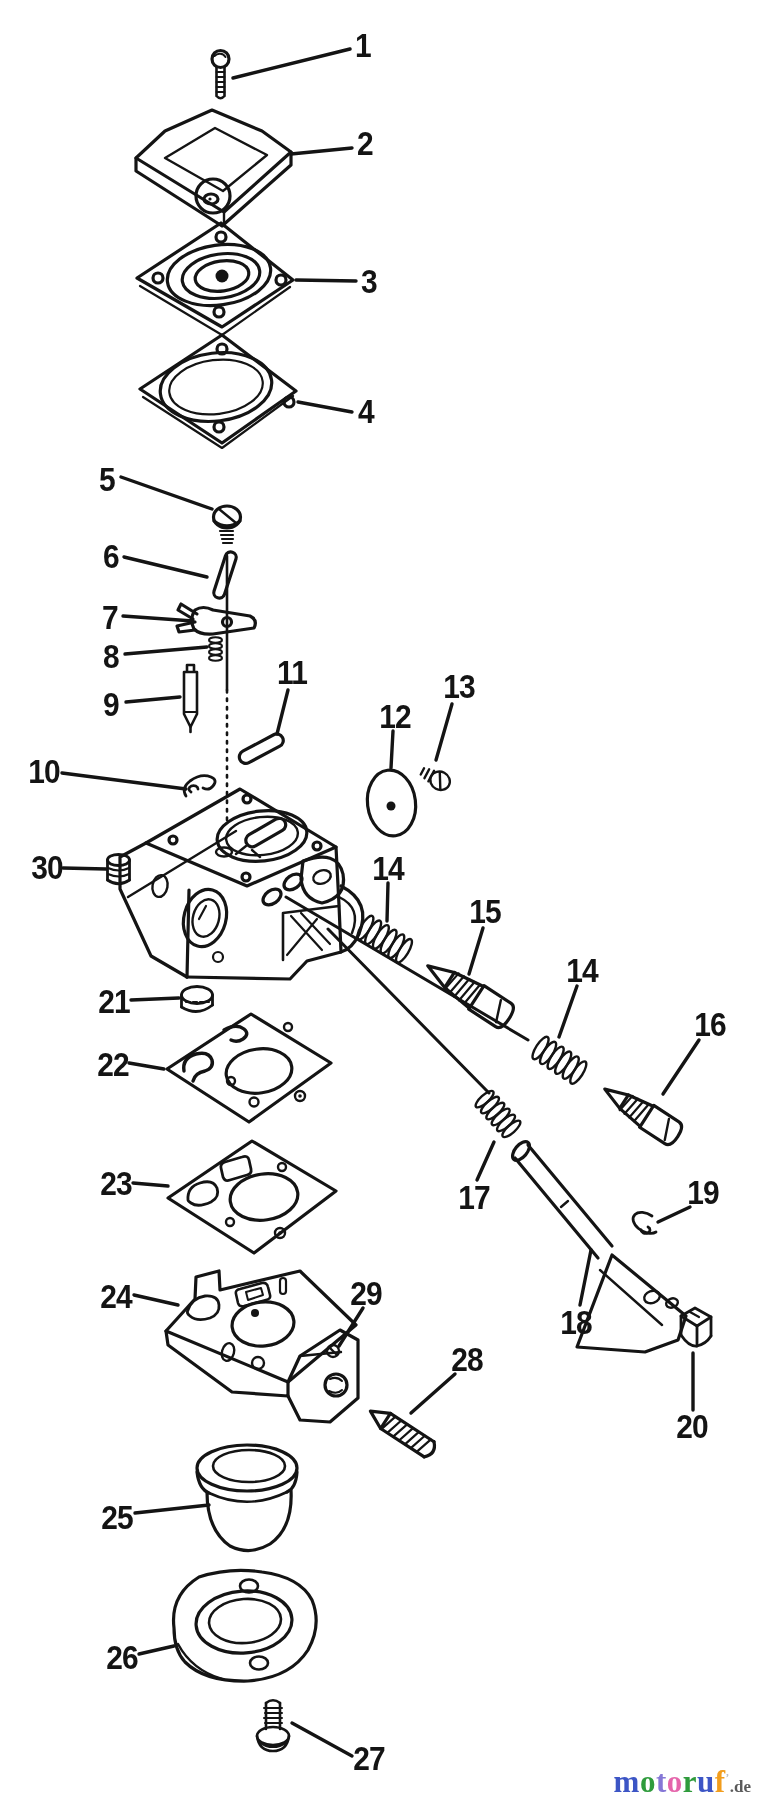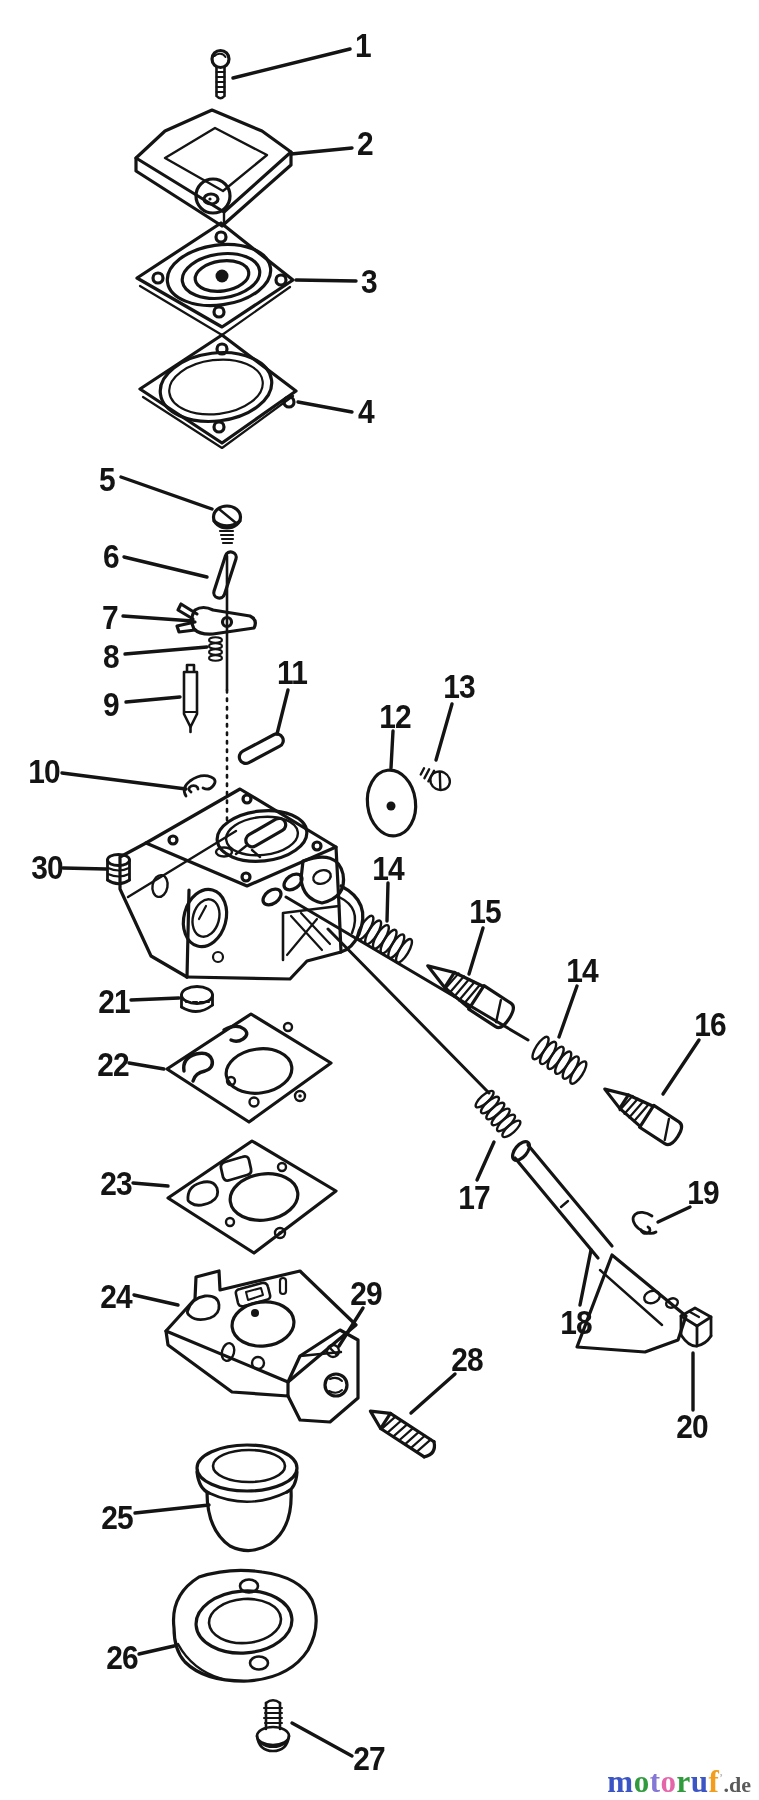--- a/index.html
+++ b/index.html
@@ -29,21 +29,21 @@
     top:1760px;
     width:751px;
     text-align:right;
     font-family:"Liberation Serif", serif;
     font-weight:700;
     font-size:31px;
     line-height:34px;
     letter-spacing:.5px;
   }
   .logo .tld{
-    font-size:22px;
+    font-size:17px;
     font-weight:700;
     letter-spacing:0;
   }
   .logo .mark{
     font-size:11px;
     color:#b9b9b9;
     vertical-align:super;
   }
 </style>
 </head>

